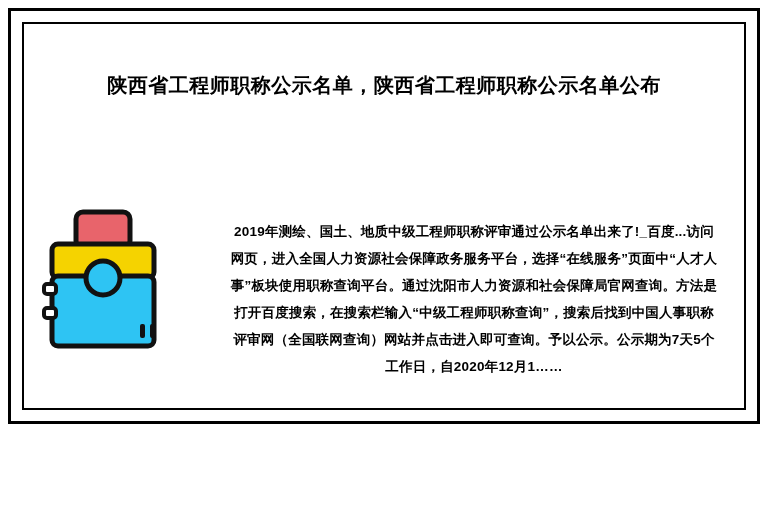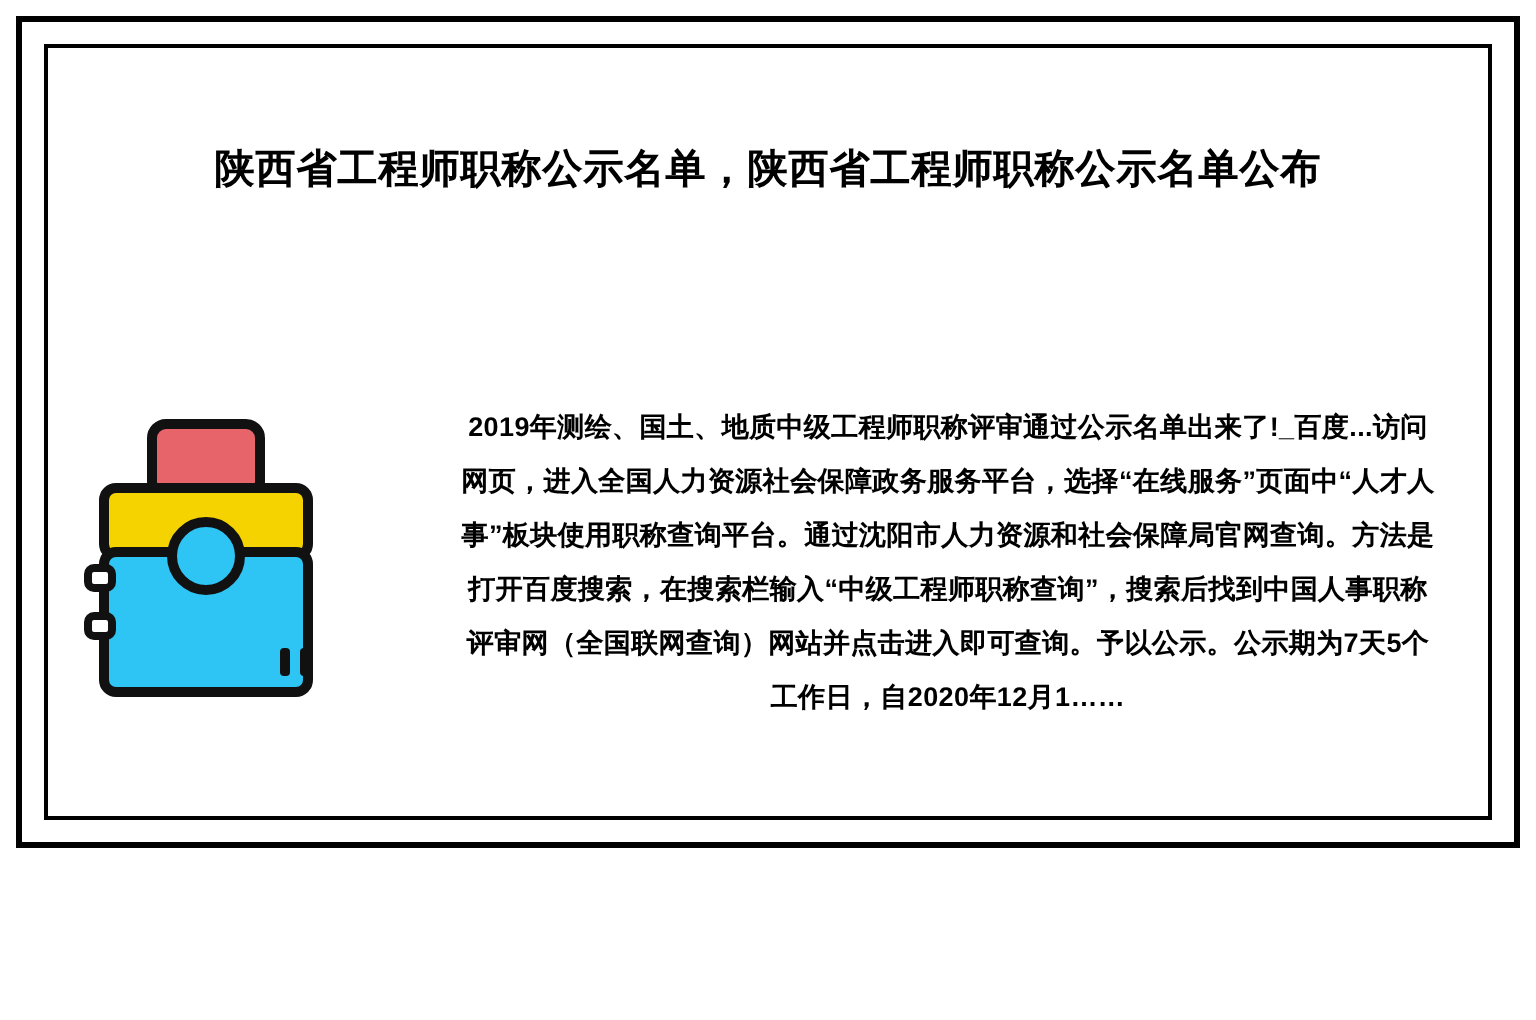--- a/index.html
+++ b/index.html
@@ -55,21 +55,21 @@
     line-height: 1.5;
     letter-spacing: 0.5px;
   }
   .body-area {
     position: absolute;
     left: 0;
     top: 140px;
     right: 0;
     display: flex;
     flex-direction: row;
-    align-items: flex-start;
+    align-items: center;
   }
   
   .illo {
     position: relative;
     width: 190px;
     height: 200px;
     flex: 0 0 190px;
     margin-top: 18px;
   }
   .illo svg {

